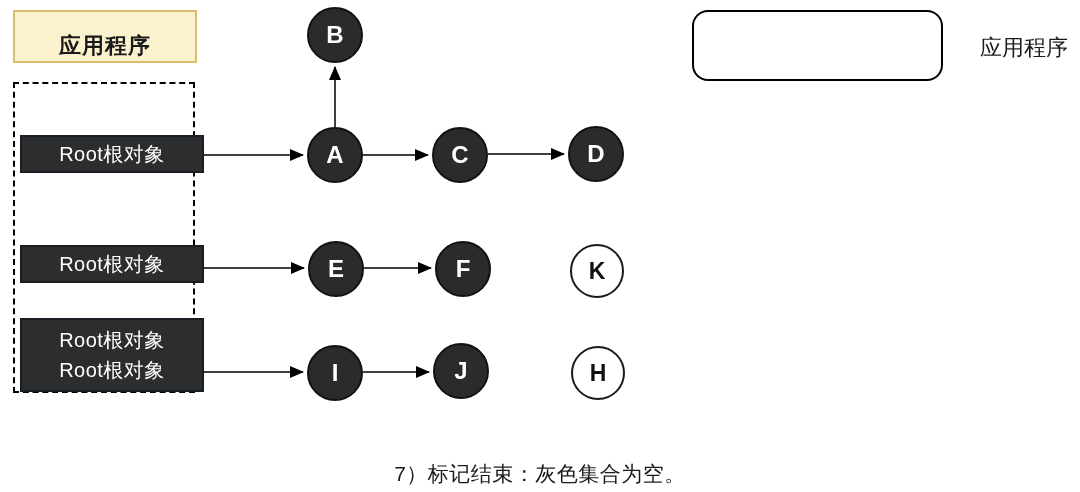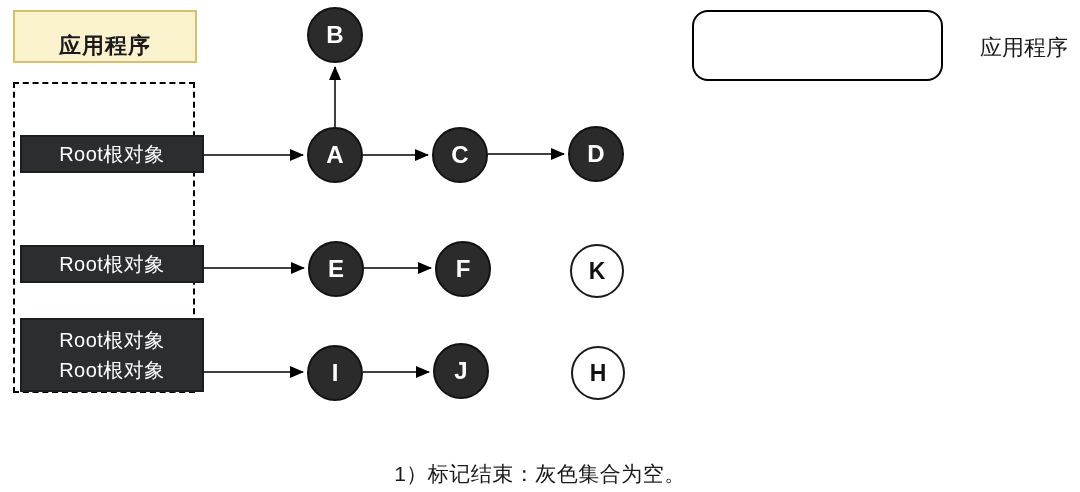--- a/index.html
+++ b/index.html
@@ -152,15 +152,15 @@
   <div class="node dark" style="left:308px;top:241px;">E</div>
   <div class="node dark" style="left:435px;top:241px;">F</div>
   <div class="node light" style="left:570px;top:244px;">K</div>
   <div class="node dark" style="left:307px;top:345px;">I</div>
   <div class="node dark" style="left:433px;top:343px;">J</div>
   <div class="node light" style="left:571px;top:346px;">H</div>
 
   <div class="gray-queue-box"></div>
   <div class="gray-queue-label">应用程序</div>
 
-  <div class="caption">1）标记结束：灰色集合为空。</div>
+  <div class="caption">7）标记结束：灰色集合为空。</div>
 
 </div>
 
 </body></html>

